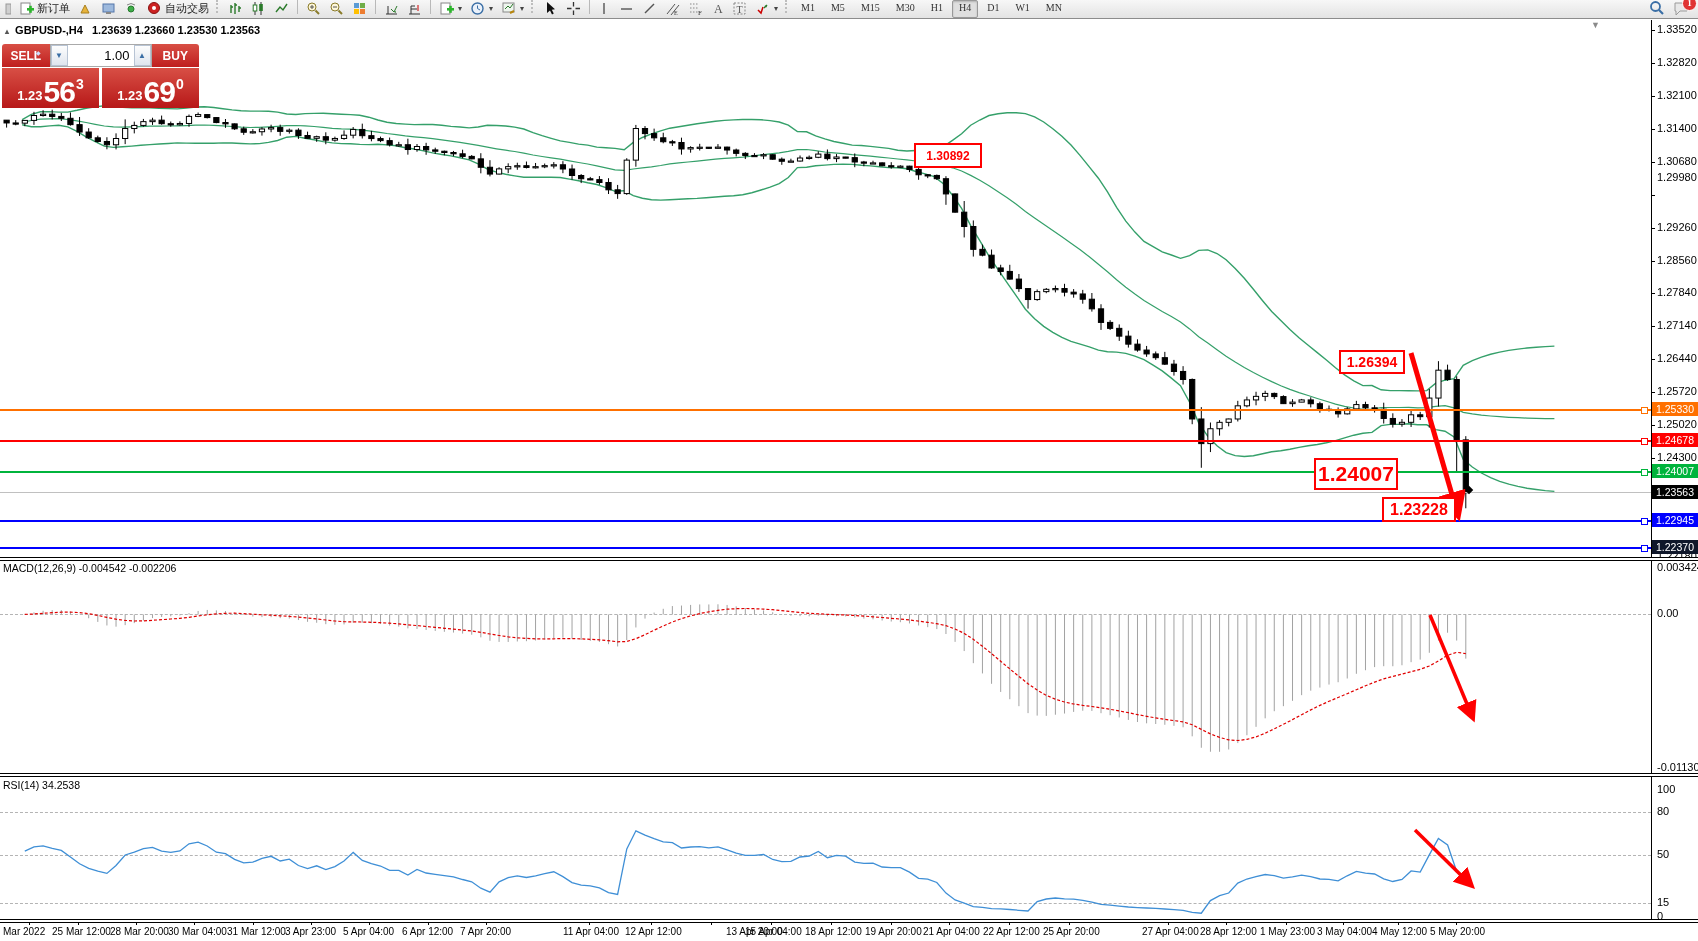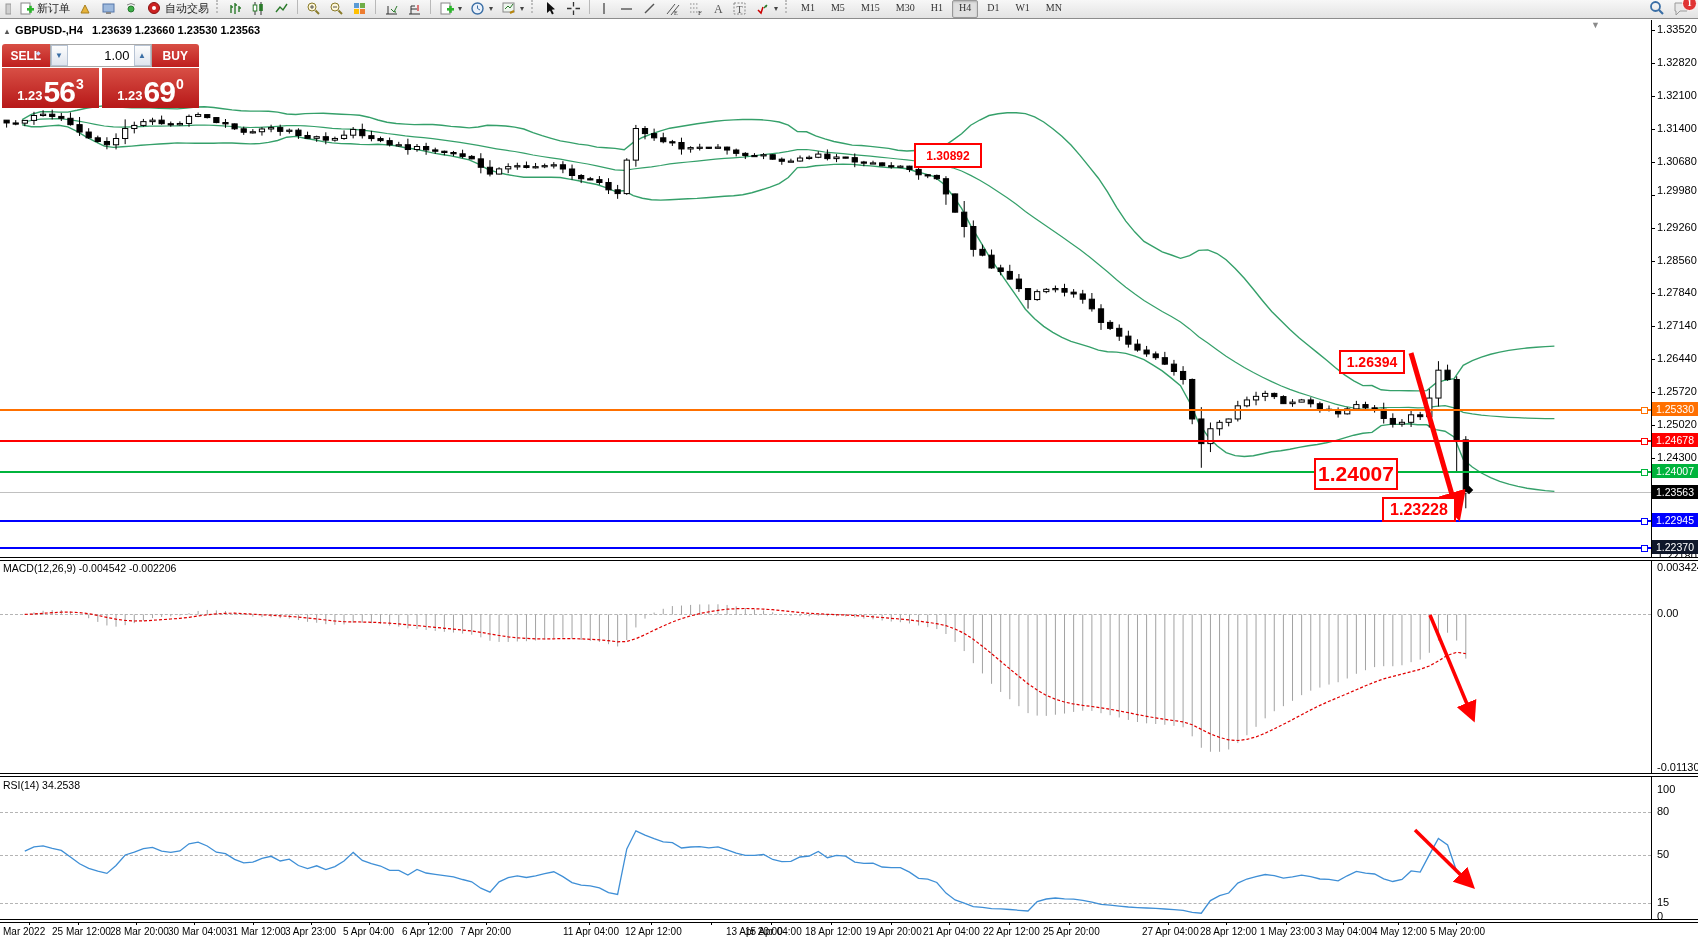--- a/index.html
+++ b/index.html
@@ -824,21 +824,21 @@
       <div class="axis-tick-label" style="top: 23px;">1.33520</div>
       <div class="axis-tick-mark" style="top: 62.5px;"></div>
       <div class="axis-tick-label" style="top: 56px;">1.32820</div>
       <div class="axis-tick-mark" style="top: 95.5px;"></div>
       <div class="axis-tick-label" style="top: 89px;">1.32100</div>
       <div class="axis-tick-mark" style="top: 128.5px;"></div>
       <div class="axis-tick-label" style="top: 122px;">1.31400</div>
       <div class="axis-tick-mark" style="top: 161.5px;"></div>
       <div class="axis-tick-label" style="top: 155px;">1.30680</div>
       <div class="axis-tick-mark" style="top: 194.5px;"></div>
-      <div class="axis-tick-label" style="top: 184px;">1.29980</div>
+      <div class="axis-tick-label" style="top: 171px;">1.29980</div>
       <div class="axis-tick-mark" style="top: 227.5px;"></div>
       <div class="axis-tick-label" style="top: 221px;">1.29260</div>
       <div class="axis-tick-mark" style="top: 260.5px;"></div>
       <div class="axis-tick-label" style="top: 254px;">1.28560</div>
       <div class="axis-tick-mark" style="top: 292.5px;"></div>
       <div class="axis-tick-label" style="top: 286px;">1.27840</div>
       <div class="axis-tick-mark" style="top: 325.5px;"></div>
       <div class="axis-tick-label" style="top: 319px;">1.27140</div>
       <div class="axis-tick-mark" style="top: 358.5px;"></div>
       <div class="axis-tick-label" style="top: 352px;">1.26440</div>

